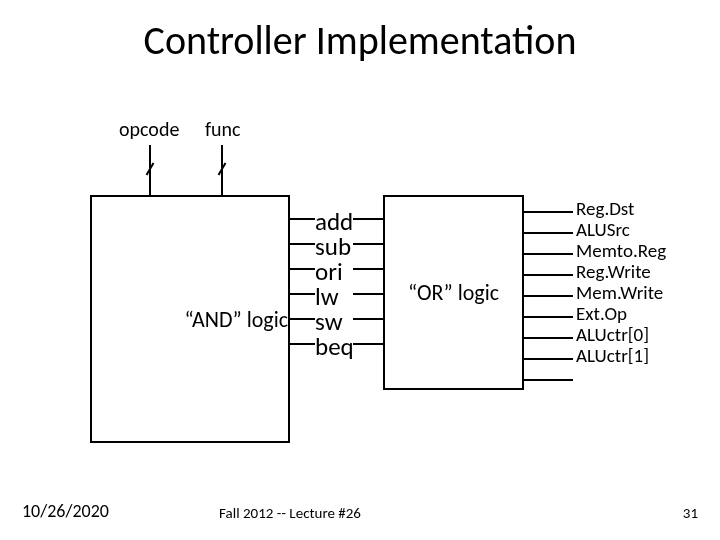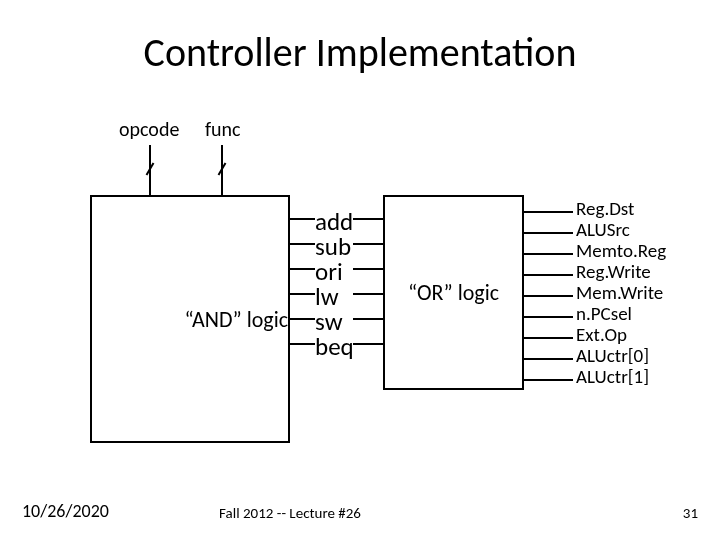--- a/index.html
+++ b/index.html
@@ -12,21 +12,21 @@
     color: #000;
     overflow: hidden;
   }
   .slide {
     position: relative;
     width: 720px;
     height: 540px;
   }
   .title {
     position: absolute;
-    top: 28px;
+    top: 16px;
     left: 0;
     width: 720px;
     text-align: center;
     font-size: 40px;
     font-weight: 400;
   }
   .input-label {
     position: absolute;
     font-size: 20px;
   }
@@ -168,21 +168,20 @@
   <div class="out-wire" style="left:523px; top:337px; width:50px;"></div>
   <div class="out-wire" style="left:523px; top:358px; width:50px;"></div>
   <div class="out-wire" style="left:523px; top:379px; width:50px;"></div>
 
   <div class="out-list">
     <div class="out-item">Reg.Dst</div>
     <div class="out-item">ALUSrc</div>
     <div class="out-item">Memto.Reg</div>
     <div class="out-item">Reg.Write</div>
     <div class="out-item">Mem.Write</div>
-    <div class="out-item">n.PCsel</div>
     <div class="out-item">Ext.Op</div>
     <div class="out-item">ALUctr[0]</div>
     <div class="out-item">ALUctr[1]</div>
   </div>
 
   <div class="footer-date">10/26/2020</div>
   <div class="footer-center">Fall 2012 -- Lecture #26</div>
   <div class="footer-num">31</div>
 
 </div>

